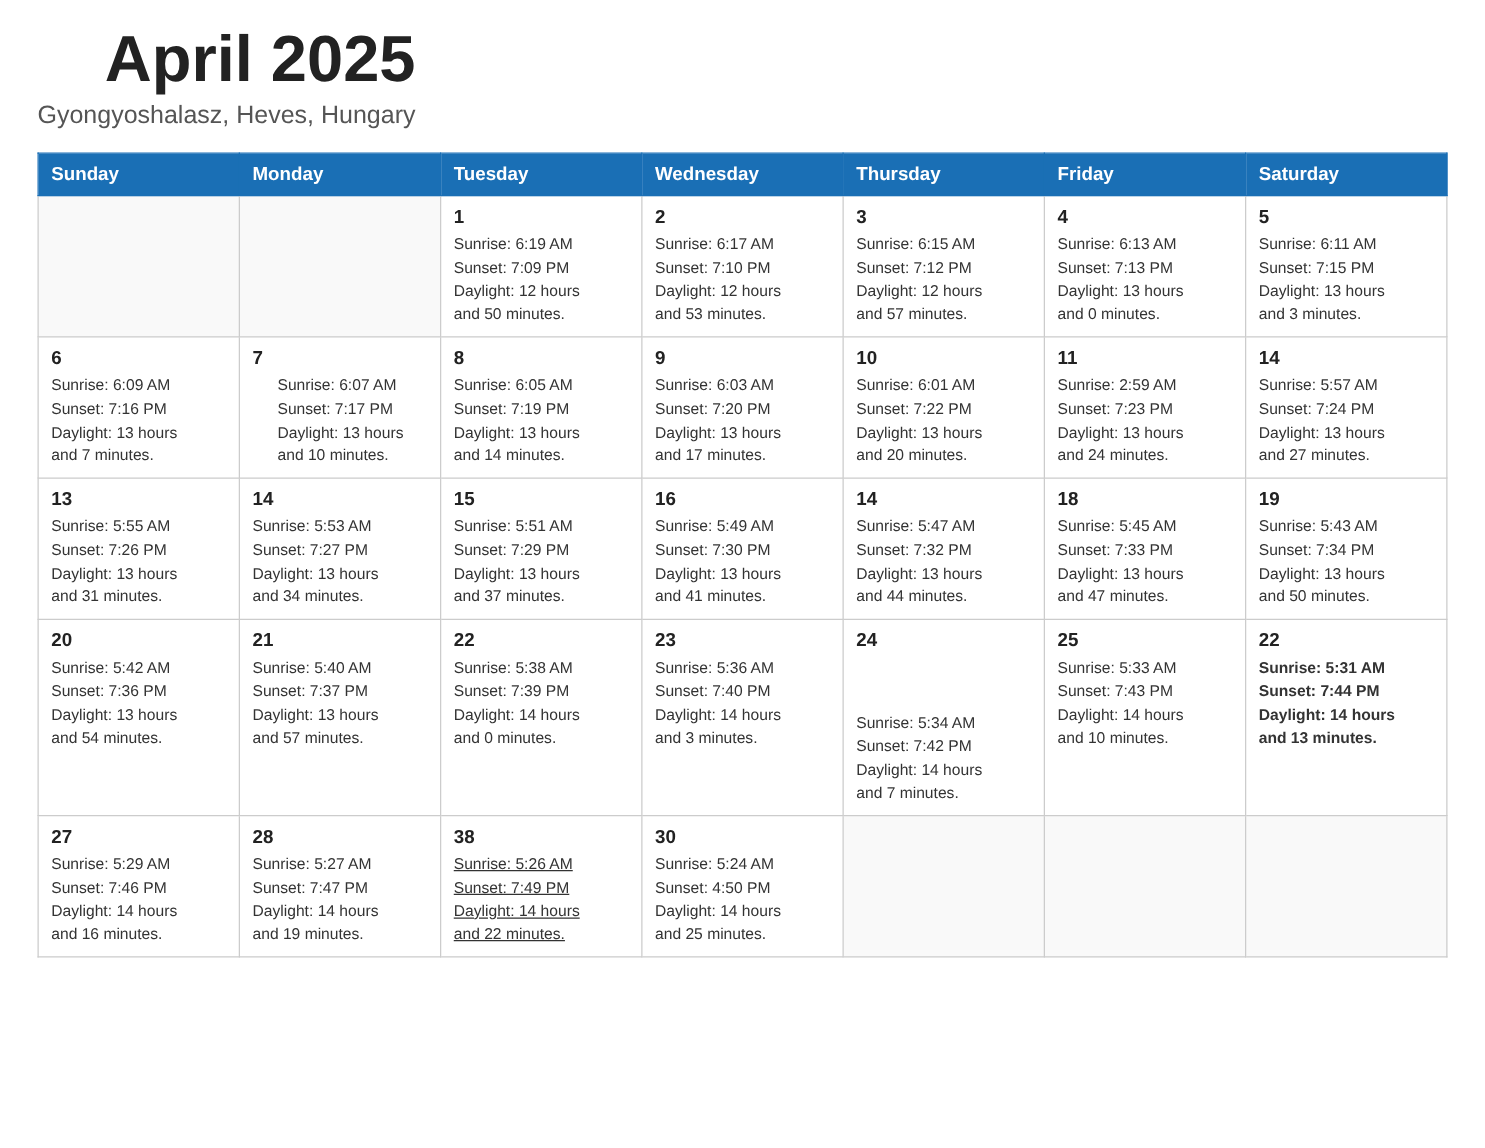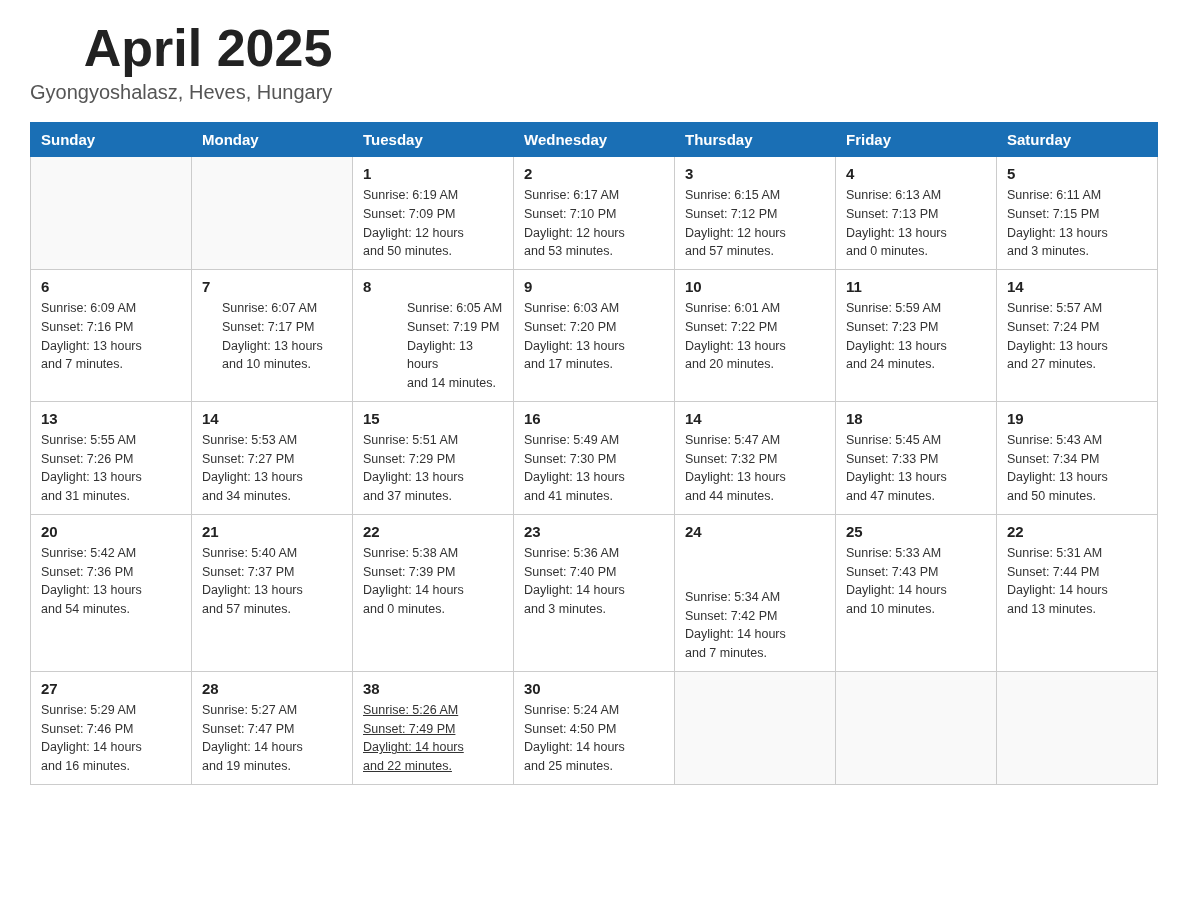--- a/index.html
+++ b/index.html
@@ -172,42 +172,42 @@
         </td>
         <td>
           <span class="day-number">7</span>
           <div class="day-info" style="white-space: pre-line; margin-left: 20px;">Sunrise: 6:07 AM
 Sunset: 7:17 PM
 Daylight: 13 hours
 and 10 minutes.</div>
         </td>
         <td>
           <span class="day-number">8</span>
-          <div class="day-info" style="white-space: pre-line; margin-left: 44px;">Sunrise: 6:05 AM
+          <div class="day-info" style="white-space: pre-line;">Sunrise: 6:05 AM
 Sunset: 7:19 PM
 Daylight: 13 hours
 and 14 minutes.</div>
         </td>
         <td>
           <span class="day-number">9</span>
           <div class="day-info" style="white-space: pre-line;">Sunrise: 6:03 AM
 Sunset: 7:20 PM
 Daylight: 13 hours
 and 17 minutes.</div>
         </td>
         <td>
           <span class="day-number">10</span>
           <div class="day-info" style="white-space: pre-line;">Sunrise: 6:01 AM
 Sunset: 7:22 PM
 Daylight: 13 hours
 and 20 minutes.</div>
         </td>
         <td>
           <span class="day-number">11</span>
-          <div class="day-info" style="white-space: pre-line;">Sunrise: 5:59 AM
+          <div class="day-info" style="white-space: pre-line;">Sunrise: 2:59 AM
 Sunset: 7:23 PM
 Daylight: 13 hours
 and 24 minutes.</div>
         </td>
         <td>
           <span class="day-number">14</span>
           <div class="day-info" style="white-space: pre-line;">Sunrise: 5:57 AM
 Sunset: 7:24 PM
 Daylight: 13 hours
 and 27 minutes.</div>
@@ -302,21 +302,21 @@
         </td>
         <td>
           <span class="day-number">25</span>
           <div class="day-info" style="white-space: pre-line;">Sunrise: 5:33 AM
 Sunset: 7:43 PM
 Daylight: 14 hours
 and 10 minutes.</div>
         </td>
         <td>
           <span class="day-number">22</span>
-          <div class="day-info" style="white-space: pre-line;">Sunrise: 5:31 AM
+          <div class="day-info" style="white-space: pre-line; font-weight: bold;">Sunrise: 5:31 AM
 Sunset: 7:44 PM
 Daylight: 14 hours
 and 13 minutes.</div>
         </td>
       </tr>
       <tr>
         <td>
           <span class="day-number">27</span>
           <div class="day-info" style="white-space: pre-line;">Sunrise: 5:29 AM
 Sunset: 7:46 PM

